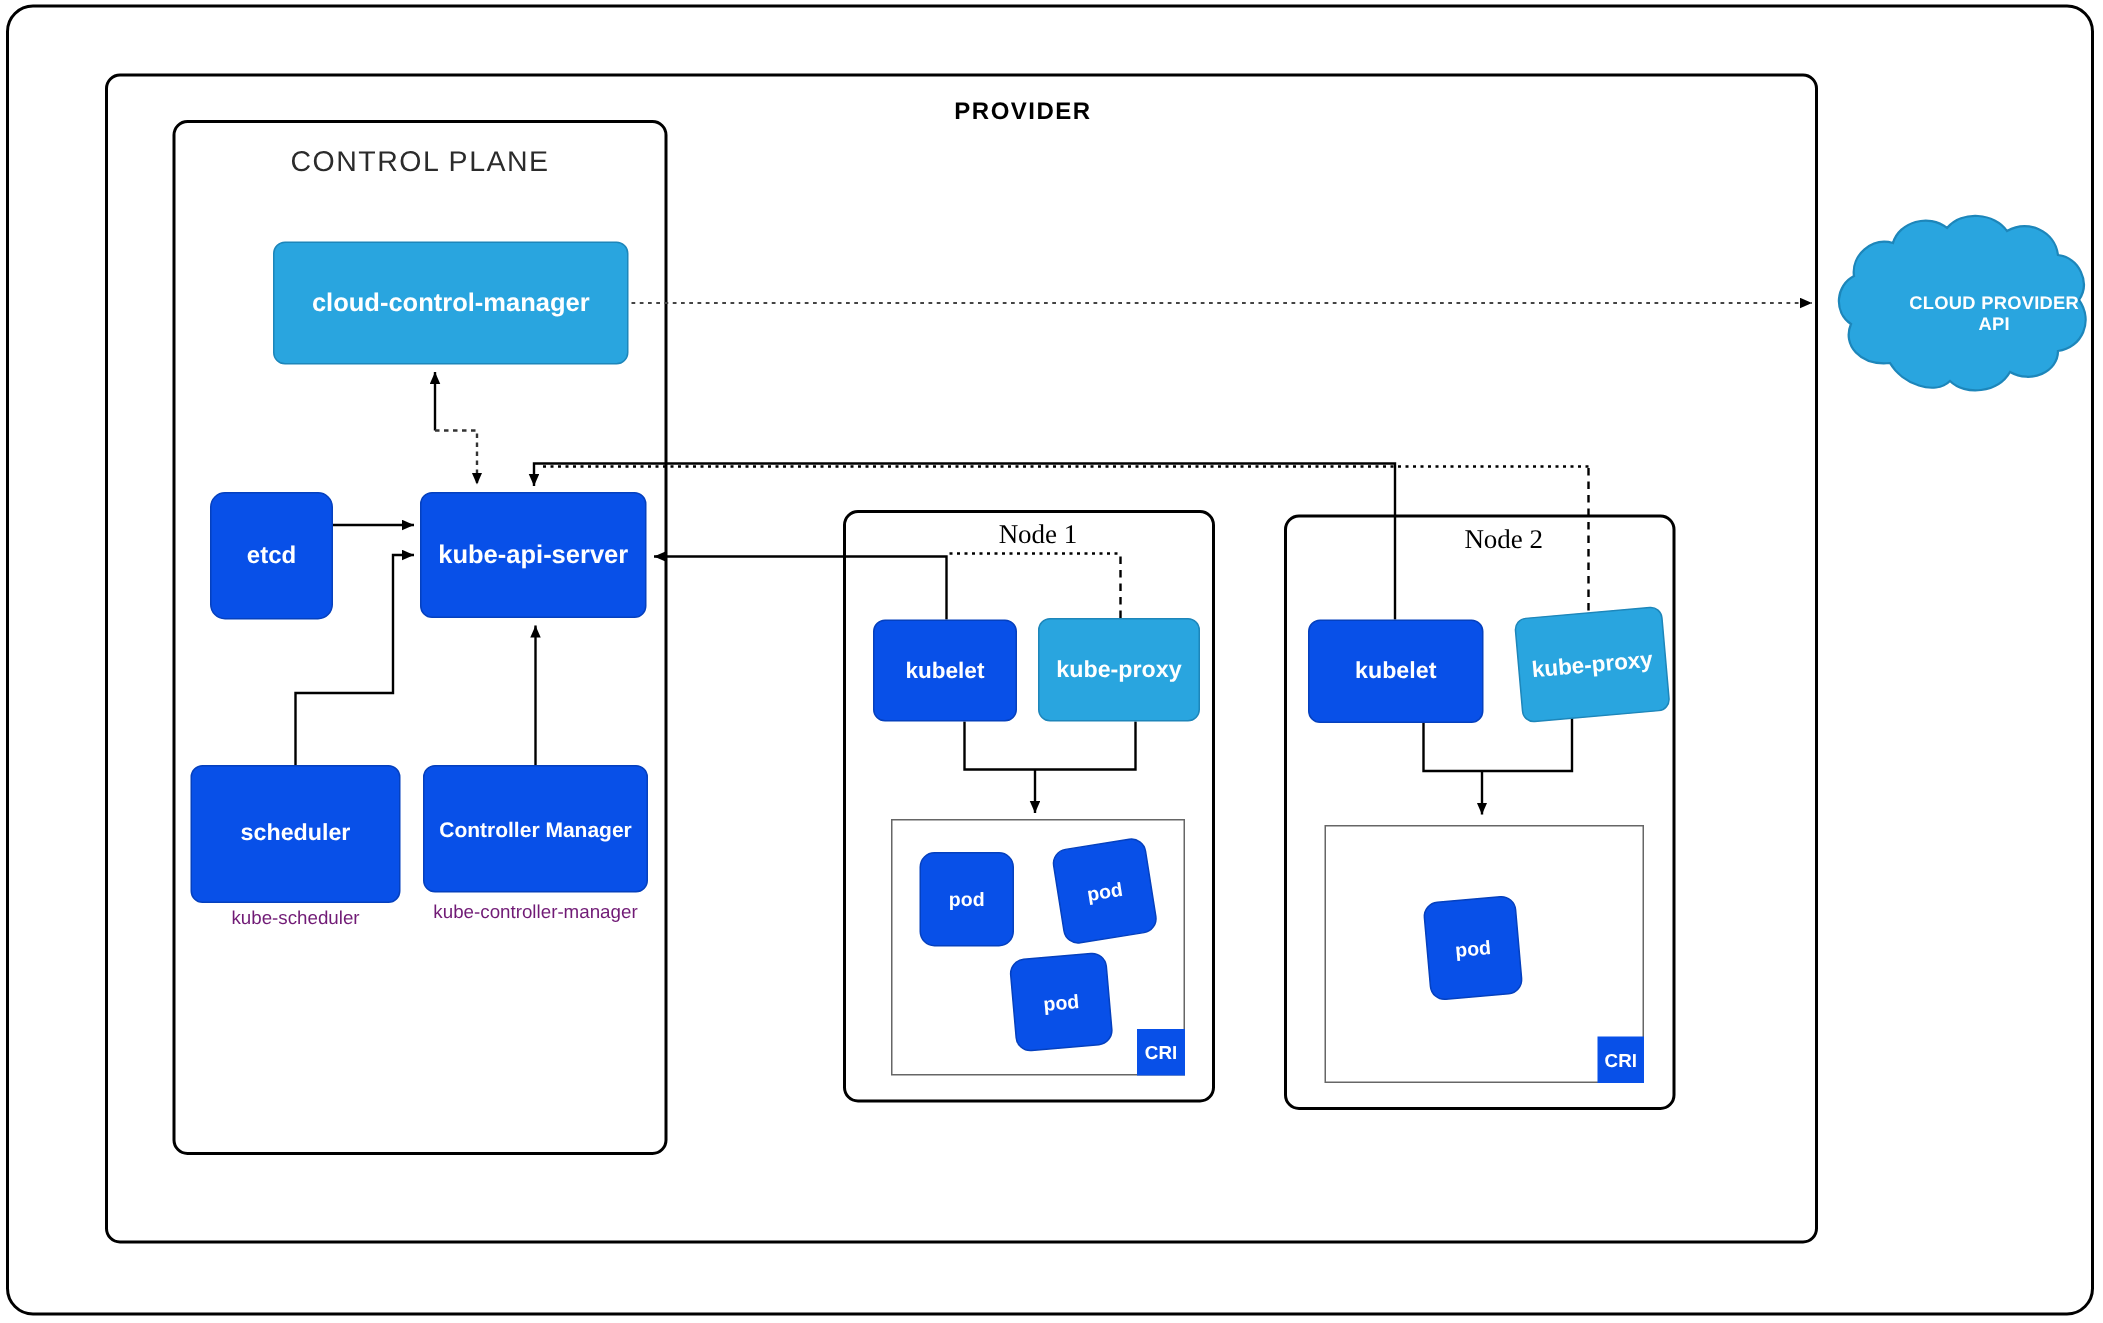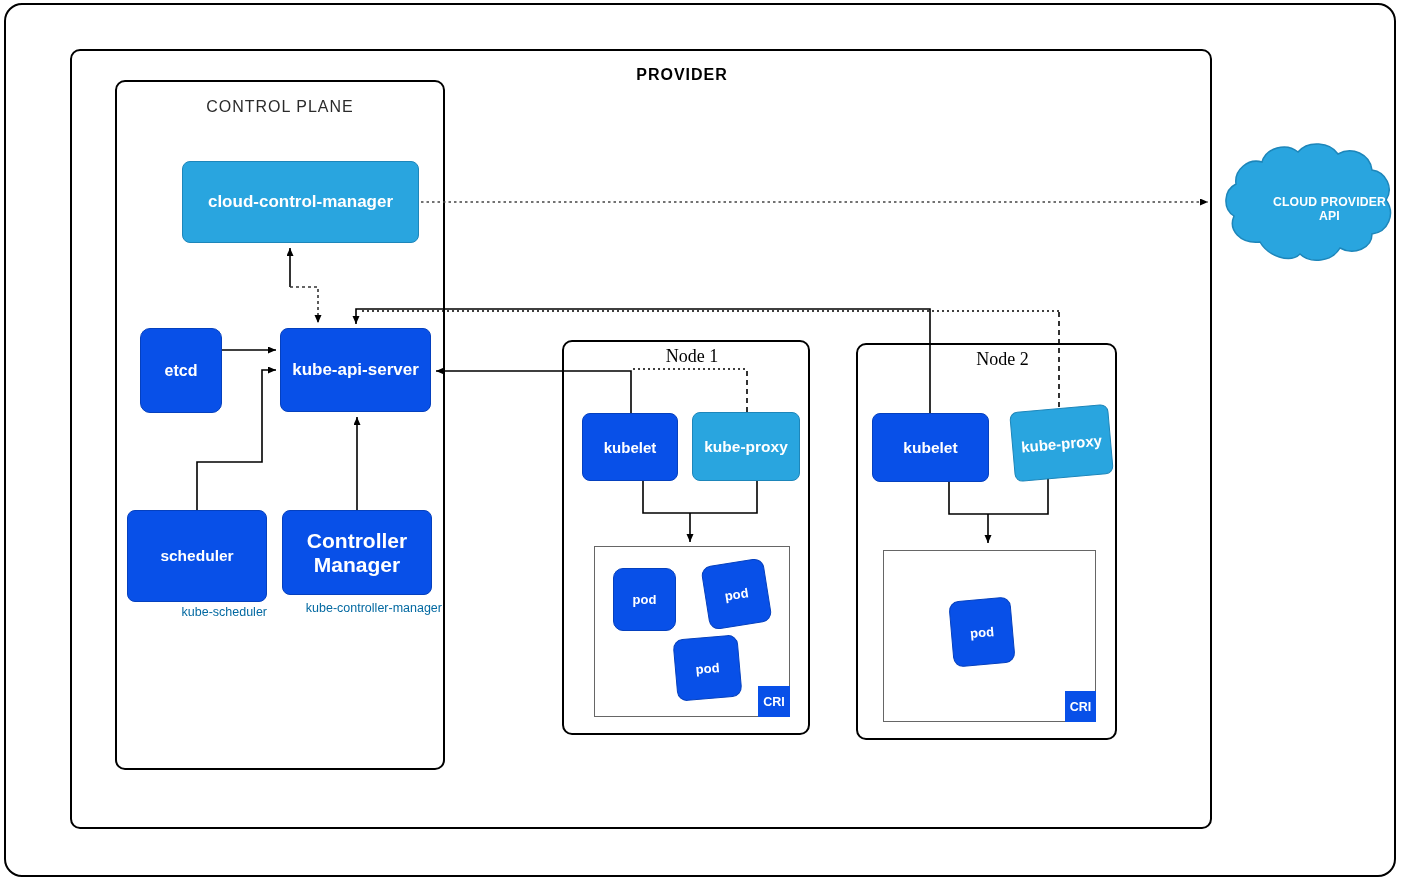--- a/index.html
+++ b/index.html
@@ -14,21 +14,21 @@
   #wires{position:absolute;left:0;top:0;z-index:2;}
   
   .box{display:flex;align-items:center;justify-content:center;color:#fff;font-weight:bold;
        border-radius:8px;z-index:3;text-align:center;}
   .dark{background:var(--dark_blue);border:1px solid var(--dark_blue_border);}
   .light{background:var(--light_blue);border:1px solid var(--light_blue_border);}
   .pod{border-radius:10px;font-size:13px;}
   .cri{border-radius:0;font-size:12.5px;border:none;background:var(--dark_blue);}
   .title{z-index:3;text-align:center;color:#000;}
   .serif{font-family:"Liberation Serif","DejaVu Serif",serif;}
-  .caption{z-index:3;text-align:right;color:#0369a1;font-size:12.5px;}
+  .caption{z-index:3;text-align:center;color:#701a75;font-size:12.5px;}
   .tilt-a{transform:rotate(-9deg);}
   .tilt-b{transform:rotate(-5deg);}
   .cloud-label{z-index:3;color:#fff;font-weight:bold;font-size:12.2px;text-align:center;
                letter-spacing:.2px;padding-left:43px;}
 </style>
 </head>
 <body>
 
 <div id="stage">
 
@@ -79,29 +79,29 @@
 
     <g transform="translate(1222,142)">
       <path d="M38 100 C18 102 6 88 12 74 C0 66 2 48 14 42 C12 28 26 16 40 20
                C44 6 64 0 76 10 C86 -2 108 0 116 12 C130 4 148 12 150 28
                C164 30 172 46 164 58 C174 72 166 90 150 92 C150 106 132 114 118 106
                C110 120 88 122 78 112 C68 122 46 114 38 100 Z" fill="var(--light_blue)" stroke="var(--light_blue_border)" stroke-width="1.5"></path>
     </g>
   </svg>
 
   <div class="abs title" style="left:582px;top:66px;width:200px;font-size:16px;font-weight:bold;letter-spacing:1px;">PROVIDER</div>
-  <div class="abs title" style="left:115px;top:98px;width:330px;font-size:16px;color:#2b2b2b;letter-spacing:1px;">CONTROL PLANE</div>
+  <div class="abs title" style="left:115px;top:98px;width:330px;font-size:19px;color:#2b2b2b;letter-spacing:1px;">CONTROL PLANE</div>
   <div class="abs title serif" style="left:562px;top:346px;width:248px;font-size:18px;padding-left:12px;">Node 1</div>
   <div class="abs title serif" style="left:856px;top:349px;width:261px;font-size:18px;padding-left:32px;">Node 2</div>
 
   <div class="abs box light" style="left:182px;top:161px;width:237px;height:82px;font-size:17px;">cloud-control-manager</div>
   <div class="abs box dark" style="left:140px;top:328px;width:82px;height:85px;font-size:16px;border-radius:10px;">etcd</div>
   <div class="abs box dark" style="left:280px;top:328px;width:151px;height:84px;font-size:17px;">kube-api-server</div>
   <div class="abs box dark" style="left:127px;top:510px;width:140px;height:92px;font-size:15.5px;">scheduler</div>
-  <div class="abs box dark" style="left:282px;top:510px;width:150px;height:85px;font-size:21px;">Controller Manager</div>
+  <div class="abs box dark" style="left:282px;top:510px;width:150px;height:85px;font-size:14px;">Controller Manager</div>
   <div class="abs caption" style="left:127px;top:605px;width:140px;">kube-scheduler</div>
   <div class="abs caption" style="left:272px;top:601px;width:170px;">kube-controller-manager</div>
 
   <div class="abs box dark" style="left:582px;top:413px;width:96px;height:68px;font-size:15px;">kubelet</div>
   <div class="abs box light" style="left:692px;top:412px;width:108px;height:69px;font-size:15.5px;">kube-proxy</div>
   <div class="abs box dark pod" style="left:613px;top:568px;width:63px;height:63px;">pod</div>
   <div class="abs box dark pod tilt-a" style="left:705px;top:562px;width:63px;height:64px;">pod</div>
   <div class="abs box dark pod tilt-b" style="left:675px;top:637px;width:65px;height:62px;">pod</div>
   <div class="abs box cri" style="left:758px;top:686px;width:32px;height:31px;">CRI</div>
 

